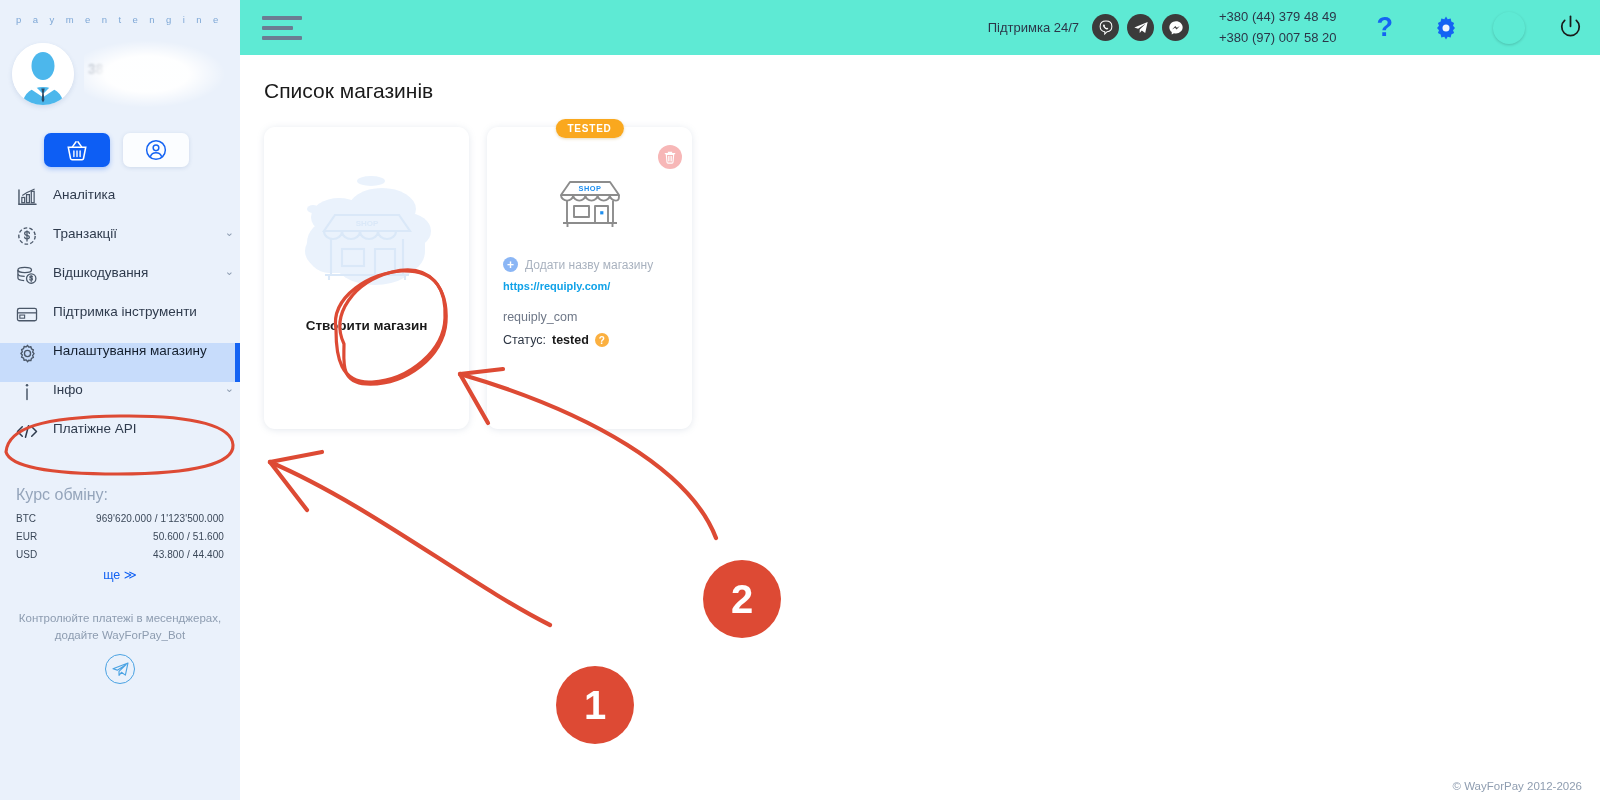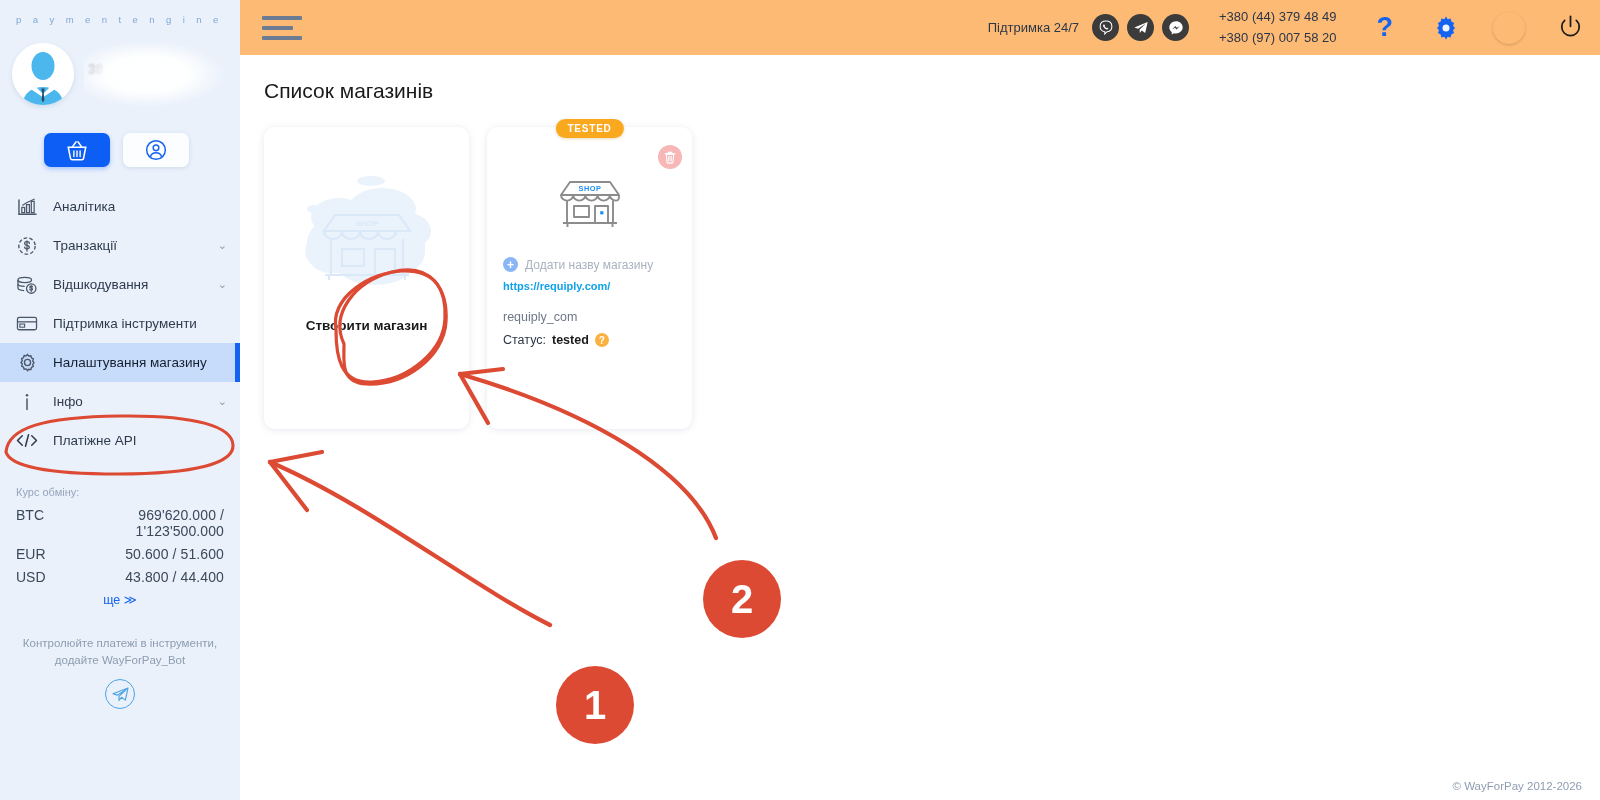--- a/index.html
+++ b/index.html
@@ -54,61 +54,61 @@
   .qbtn {
     width: 66px; height: 34px; border-radius: 7px;
     display: flex; align-items: center; justify-content: center;
     cursor: pointer;
   }
   .qbtn.primary { background: #0d5ef4; box-shadow: 0 2px 5px rgba(13,94,244,.30); }
   .qbtn.ghost { background: #fbfdff; box-shadow: 0 1px 4px rgba(40,80,140,.15); }
 
   .menu { margin-top: 20px; }
   .menu-item {
-    position: relative; display: flex; align-items: center;
-    height: 39px; padding: 0 13px 0 16px; cursor: pointer;
+    position: relative; display: flex; 
+    height: 39px; padding: 0 6px 0 16px; cursor: pointer;
   }
   .menu-item .mi-icon {
     width: 22px; height: 20px; margin-right: 15px;
     display: flex; align-items: center; justify-content: center;
     color: #4a5768; flex: 0 0 22px;
   }
   .menu-item .mi-label {
     font-size: 13.5px; color: #2f3b4d; white-space: nowrap;
   }
   .menu-item .mi-chev { margin-left: auto; color: #8d9cb0; font-size: 11px; }
   .menu-item.active { background: #c7dcfb; }
   .menu-item.active .mi-label { font-weight: 400; color: #15202f; }
   .menu-item.active::after {
     content:""; position: absolute; right: 0; top: 0; bottom: 0;
     width: 5px; background: #1463f3;
   }
 
   .rates { margin-top: 26px; padding: 0 16px; }
-  .rates-title { font-size: 11px; color: #95a5bb; margin-bottom: 9px; }
-  .rate-row { display: flex; font-size: 14px; color: #3b4859; margin-bottom: 7px; }
+  .rates-title { font-size: 16px; color: #95a5bb; margin-bottom: 9px; }
+  .rate-row { display: flex; font-size: 10px; color: #3b4859; margin-bottom: 7px; }
   .rate-cur { width: 56px; }
   .rate-val { flex: 1; text-align: right; letter-spacing: .1px; }
   .rates-more {
     text-align: center; margin-top: 7px;
     font-size: 12.5px; color: #1463f3; font-weight: 400; cursor: pointer;
   }
 
   .promo { margin-top: 28px; padding: 0 18px; text-align: center; }
   .promo-text { font-size: 11.5px; color: #8d9cb0; line-height: 1.45; }
   .tg-circle {
     margin: 11px auto 0; width: 30px; height: 30px; border-radius: 50%;
     border: 1.6px solid #4ba3e3; display:flex; align-items:center; justify-content:center;
     cursor: pointer;
   }
 
   
   .main { flex: 1; position: relative; background: #ffffff; height: 800px; }
   .topbar {
-    height: 55px; background: #fdba74; display: flex; align-items: center;
+    height: 55px; background: #5eead4; display: flex; align-items: center;
     padding: 0 16px 0 22px; position: relative;
   }
   .hamburger { width: 40px; cursor: pointer; display:flex; flex-direction:column; gap:6px; }
   .hamburger span { display:block; height:4px; border-radius:1px; background:#6b7c92; }
   .hamburger span:nth-child(1){ width: 40px; }
   .hamburger span:nth-child(2){ width: 31px; }
   .hamburger span:nth-child(3){ width: 40px; }
 
   .top-right { margin-left: auto; display: flex; align-items: center; gap: 0; }
   .support-label { font-size: 13px; color: #2b3648; margin-right: 13px; }
@@ -338,21 +338,21 @@
       </div>
       <div class="rate-row">
         <span class="rate-cur">USD</span>
         <span class="rate-val">43.800 / 44.400</span>
       </div>
 
       <div class="rates-more">ще ≫</div>
     </div>
 
     <div class="promo">
-      <div class="promo-text">Контролюйте платежі в інструменти,</div>
+      <div class="promo-text">Контролюйте платежі в месенджерах,</div>
       <div class="promo-text">додайте WayForPay_Bot</div>
       <div class="tg-circle">
         <svg width="17" height="15" viewBox="0 0 18 16" aria-hidden="true">
           <path d="M17 1L1 7.2l4.6 1.5L15.2 2.6 7.4 10v4.2l2.6-3.2 4.2 3z" fill="none" stroke="#4ba3e3" stroke-width="1.2" stroke-linejoin="round"></path>
         </svg>
       </div>
     </div>
   </aside>
 
   <section class="main">

